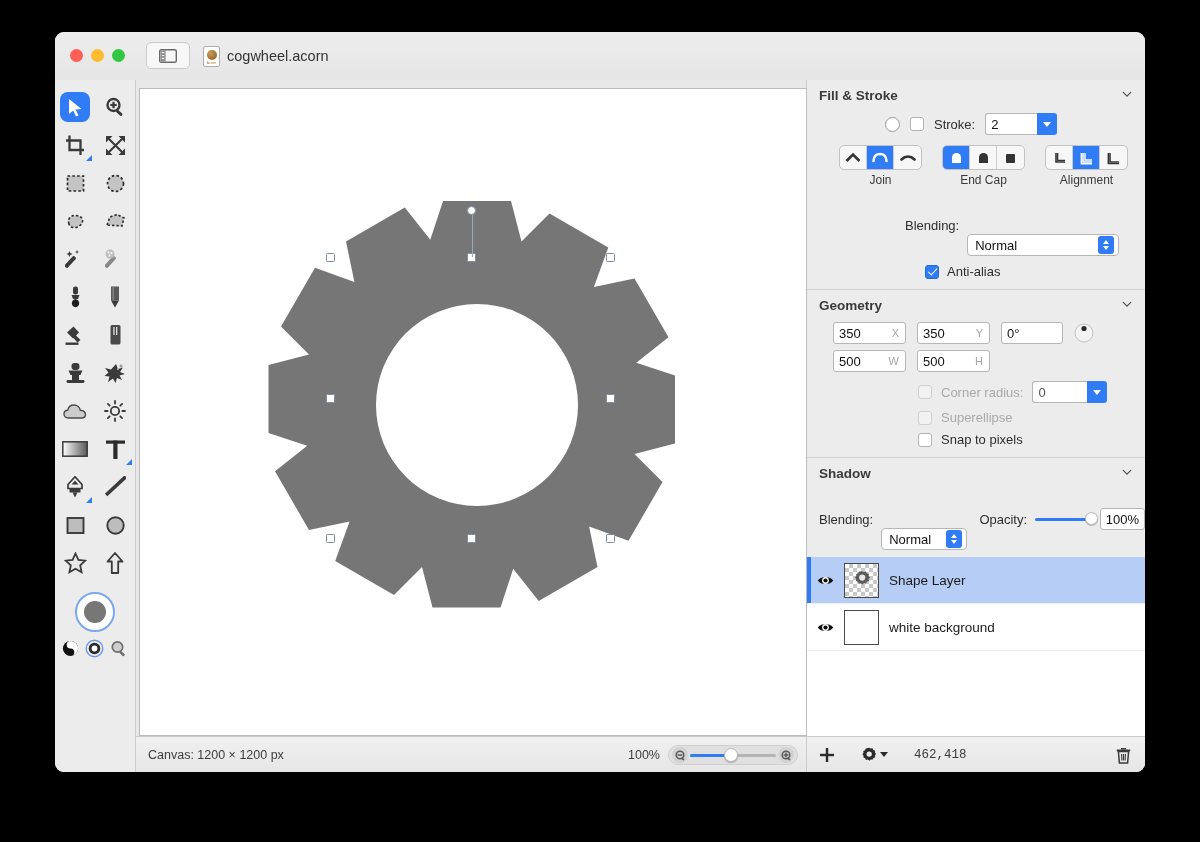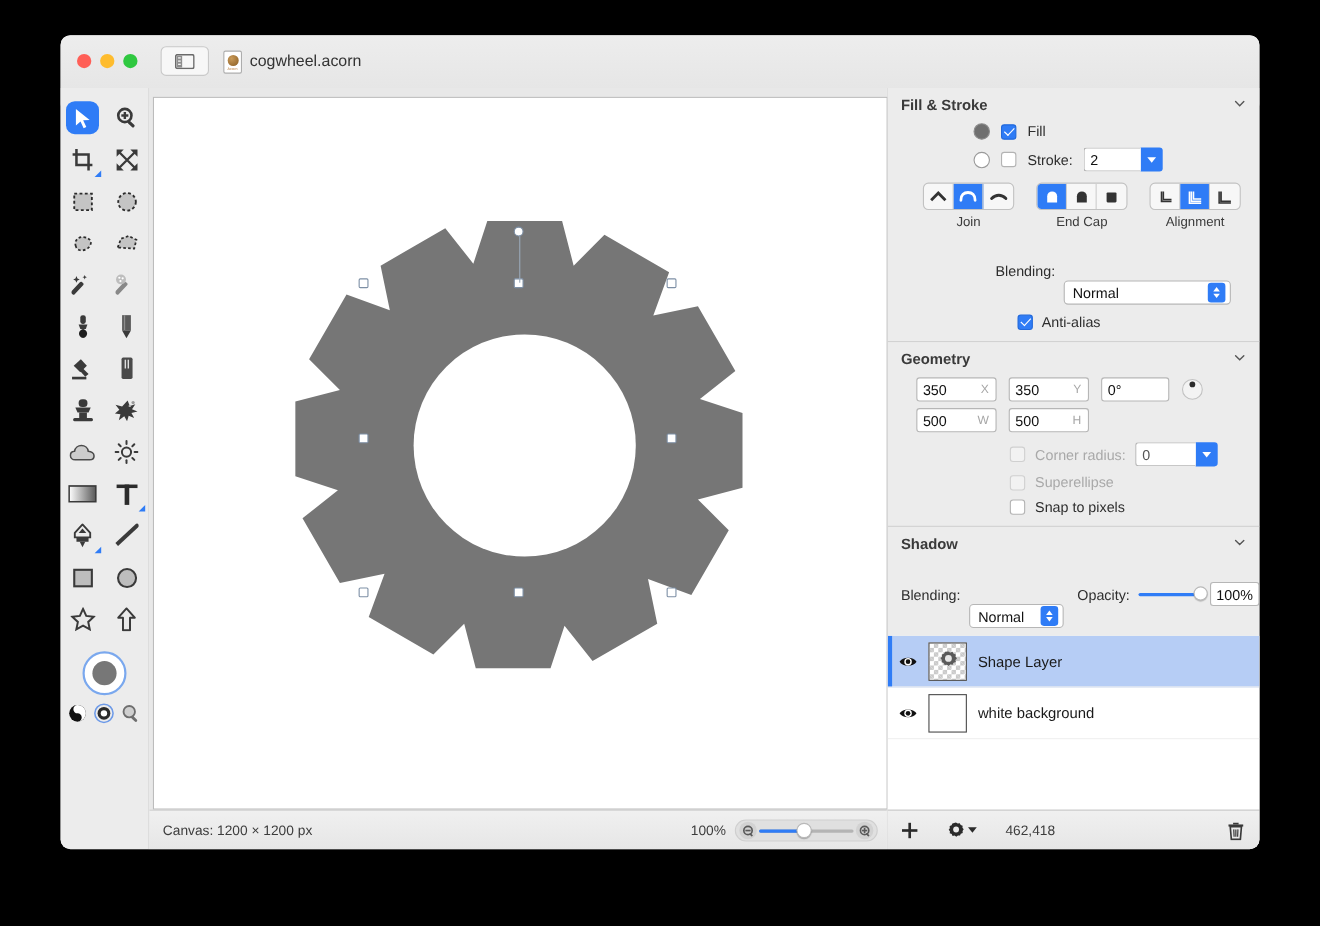--- a/index.html
+++ b/index.html
@@ -295,21 +295,21 @@
       linear-gradient(45deg,#c9c9c9 25%,transparent 25%,transparent 75%,#c9c9c9 75%);
     background-size: 8px 8px;
     background-position: 0 0, 4px 4px;
     background-color: #fff;
   }
   .layer-name { font-size: 13.5px; color: #1a1a1a; }
   #layer-footer {
     height: 36px; background: linear-gradient(#f0f0f0,#e6e6e6);
     border-top: 1px solid #c9c9c9;
     display: flex; align-items: center; gap: 26px;
-    padding: 0 12px; position: relative;
+    padding: 0 12px; position: relative; font-family: Liberation Mono, monospace;
   }
   #doc-size-label { font-size: 12.5px; color: #3c3c3c; }
 </style>
 </head>
 <body>
 
 <div id="app-window">
 
   <div id="titlebar">
     <div class="traffic close"></div>
@@ -700,25 +700,20 @@
 
     <div id="inspector">
 
       <div class="sect-header">
         <span>Fill &amp; Stroke</span>
         <svg class="chev" viewBox="0 0 12 12">
             <path d="M1.5 4 L6 8.5 L10.5 4" fill="none" stroke="#555" stroke-width="1.5" stroke-linecap="round"></path>
           </svg>
       </div>
 
-      <div class="row" style="padding:2px 0 4px 78px; gap:10px;">
-        <div class="swatch-circle" style="background:#6f6f6f; border:1px solid #8c8c8c;"></div>
-        <div class="cb on"></div>
-        <span class="lbl">Fill</span>
-      </div>
 
       <div class="row" style="padding:3px 0 8px 78px; gap:10px;">
         <div class="swatch-circle" style="background:#fff; border:1px solid #9a9a9a;"></div>
         <div class="cb"></div>
         <span class="lbl">Stroke:</span>
         <div style="display:flex;">
           <div class="numfield" style="width:52px;border-right:none;border-radius:3px 0 0 3px;">
             <span>2</span>
           </div>
           <div class="stepper-btn">

